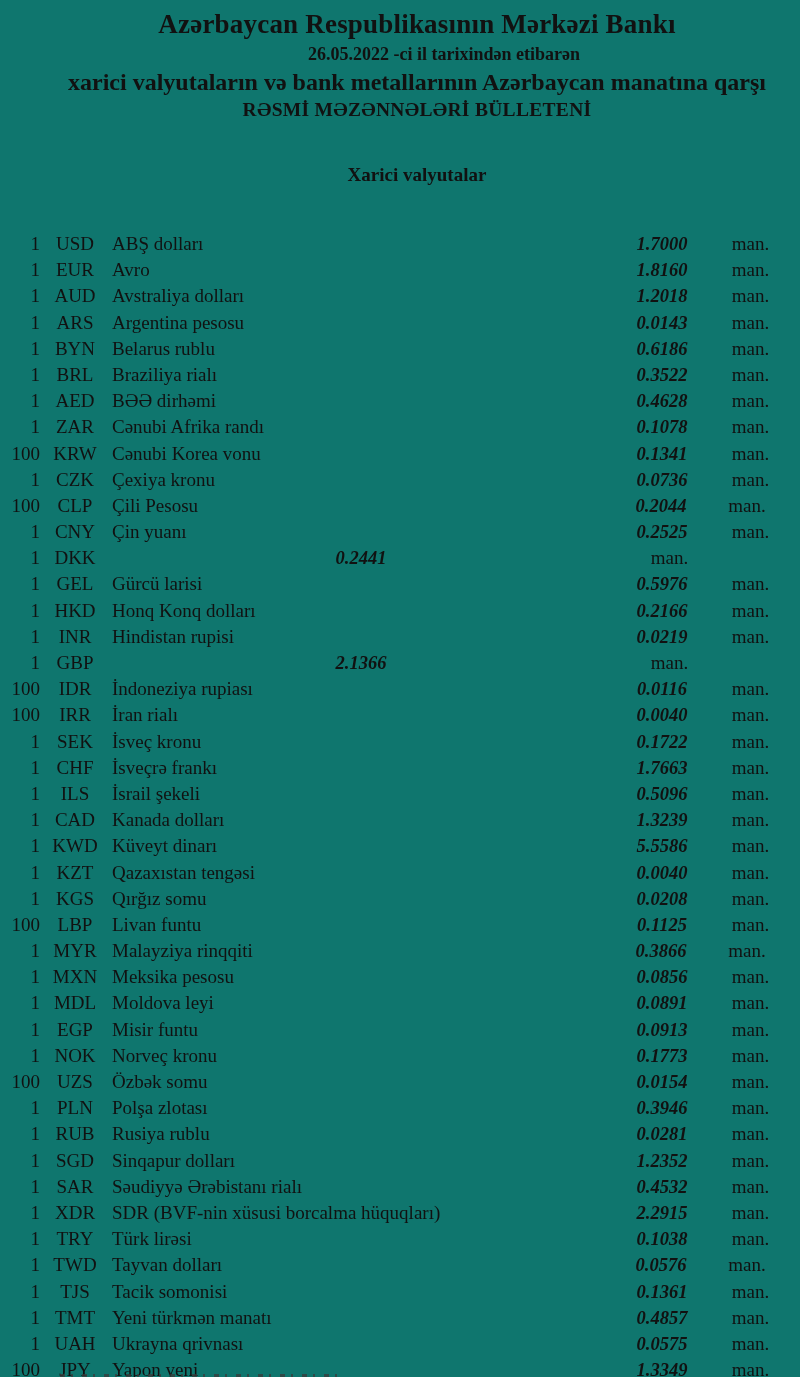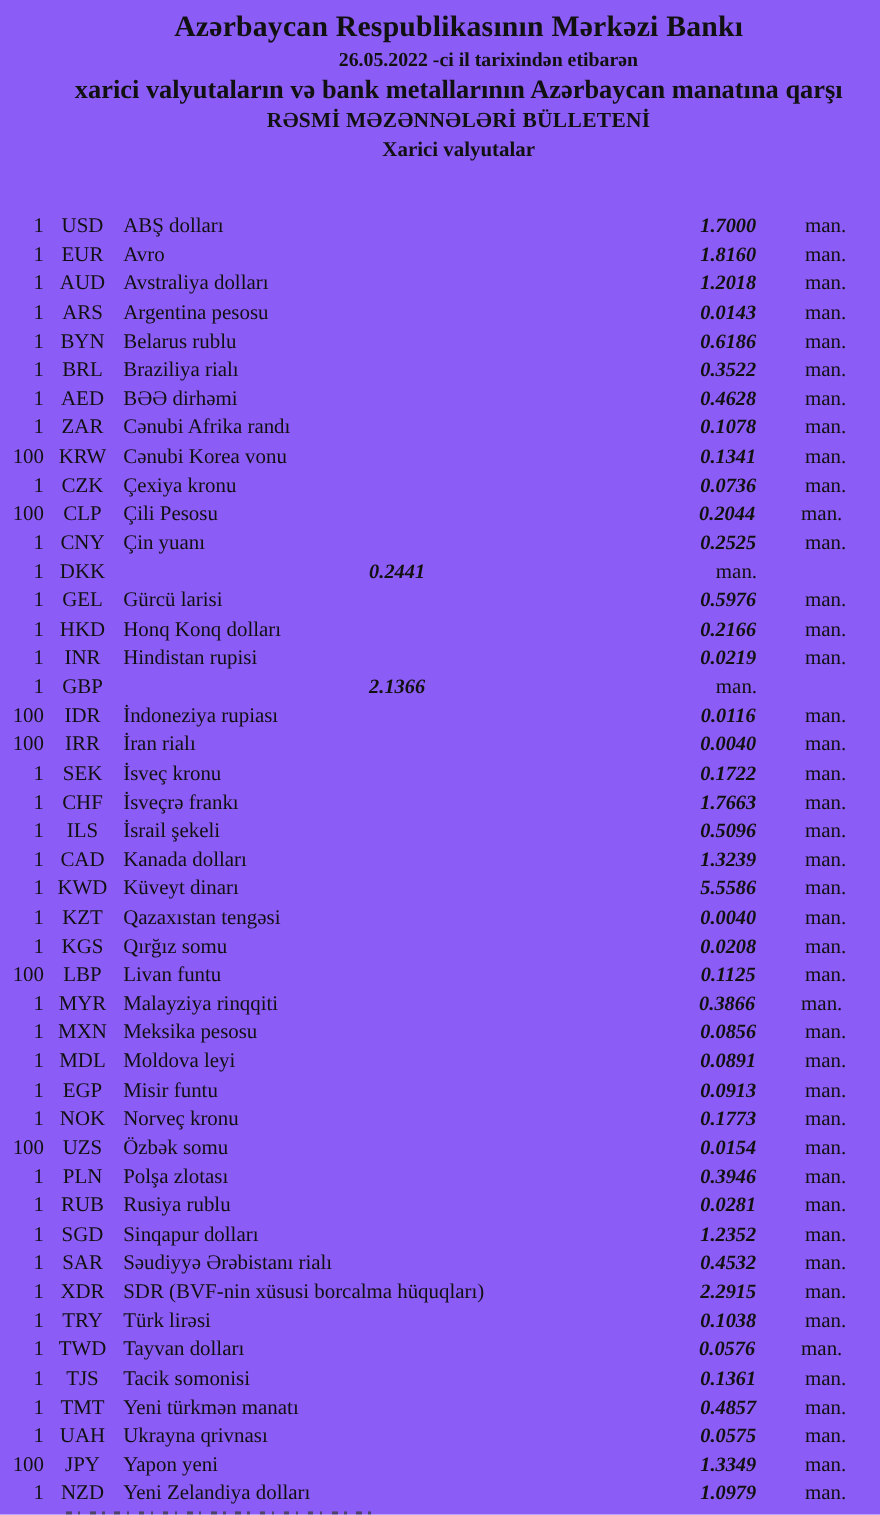--- a/index.html
+++ b/index.html
@@ -4,21 +4,21 @@
 <style>
   html, body {
     margin: 0;
     padding: 0;
     background: #ffffff;
   }
   .page {
     position: relative;
     width: 800px;
     height: 1377px;
-    background: #8b5cf6;
+    background: #0f766e;
     color: #111111;
     font-family: "Liberation Serif", "DejaVu Serif", serif;
     overflow: hidden;
   }
   
   .header {
     padding-top: 8px;
     padding-left: 34px; 
     text-align: center;
   }
@@ -40,20 +40,21 @@
     font-weight: bold;
   }
   .bulletin-line {
     font-size: 19.5px;
     line-height: 28px;
     font-weight: bold;
     letter-spacing: 0.3px;
   }
   
   .section-title {
+    margin-top: 38px;
     padding-left: 34px;
     text-align: center;
     font-size: 19px;
     line-height: 26px;
     font-weight: bold;
   }
   
   .rates {
     margin-top: 10px;
     padding-right: 26px;

